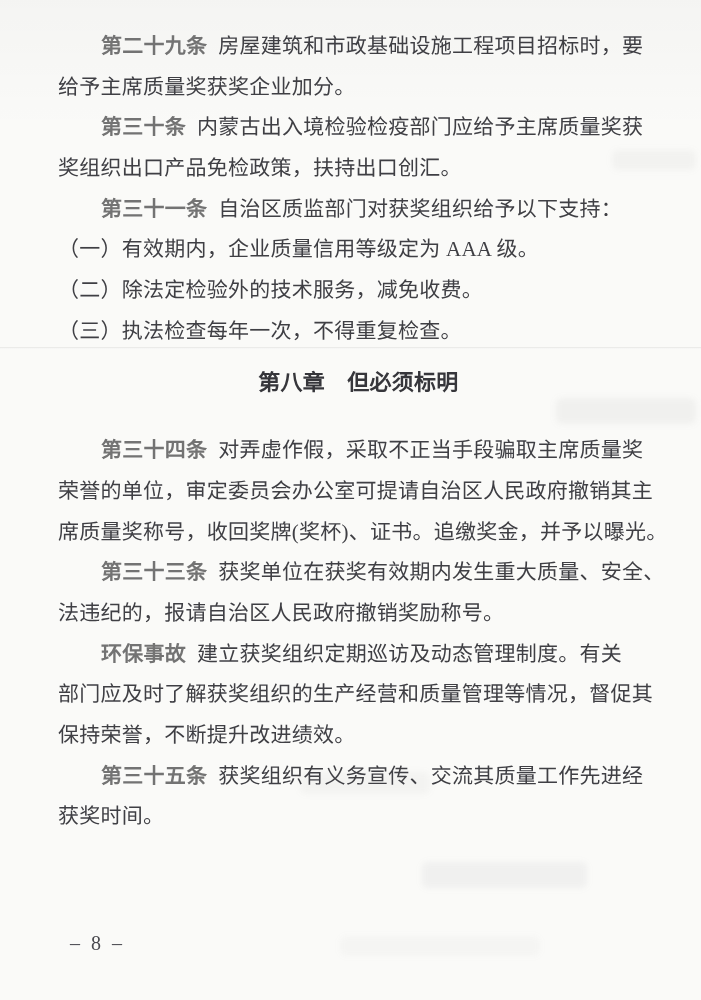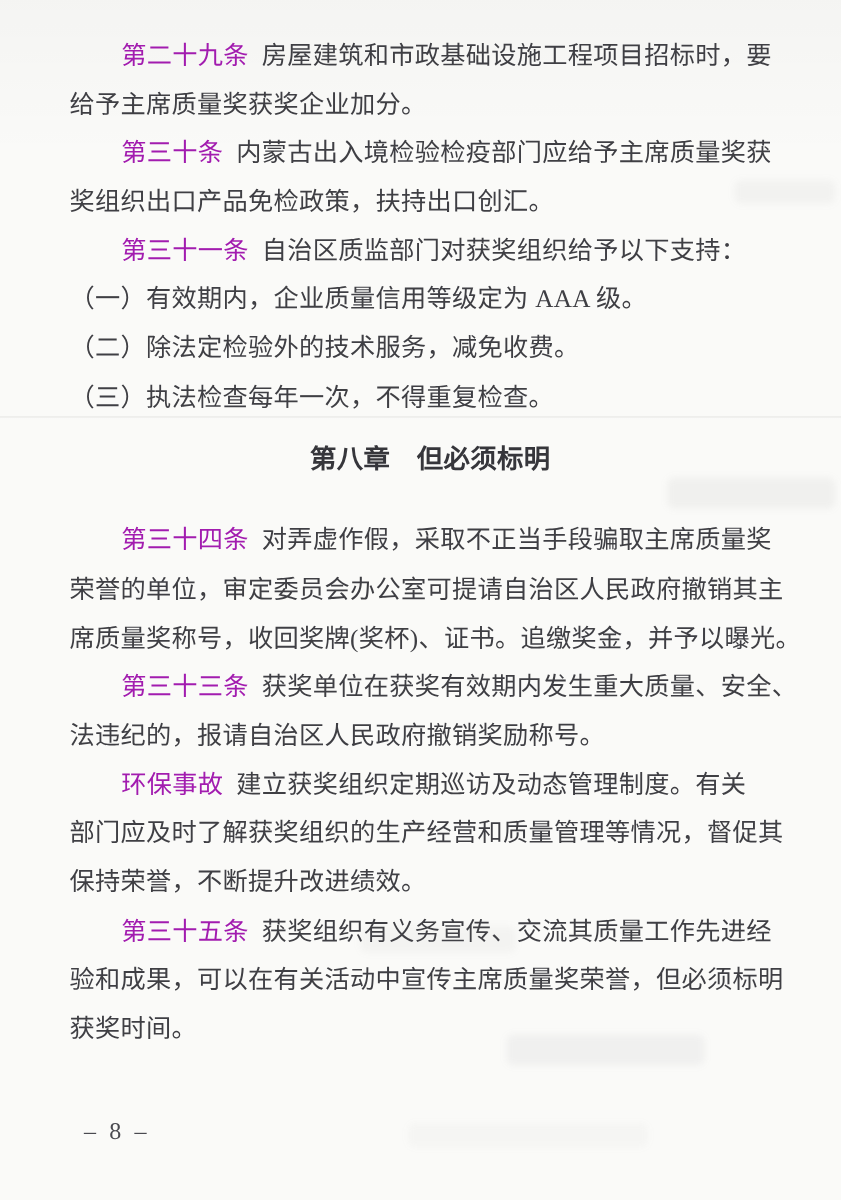--- a/index.html
+++ b/index.html
@@ -38,22 +38,22 @@
     font-size: 21px;
     letter-spacing: 0.25px;
     color: #3f3f44;
     white-space: nowrap;
   }
   .doc-line.indent {
     padding-left: 43px;
   }
   .doc-line .lbl {
     font-family: "Liberation Sans", "DejaVu Sans", sans-serif;
-    font-weight: 400;
-    color: #a21caf;
+    font-weight: 700;
+    color: #737373;
   }
   .doc-line .lbl + .txt {
     padding-left: 0.52em;
   }
   .doc-line.chapter {
     text-align: center;
     padding-left: 0;
     font-family: "Liberation Sans", "DejaVu Sans", sans-serif;
     font-weight: 700;
     font-size: 22px;
@@ -112,21 +112,20 @@
       <div class="doc-line chapter"><span class="txt">第八章　但必须标明</span></div>
       <div class="doc-line indent"><span class="lbl">第三十四条</span><span class="txt">对弄虚作假，采取不正当手段骗取主席质量奖</span></div>
       <div class="doc-line"><span class="txt">荣誉的单位，审定委员会办公室可提请自治区人民政府撤销其主</span></div>
       <div class="doc-line"><span class="txt">席质量奖称号，收回奖牌(奖杯)、证书。追缴奖金，并予以曝光。</span></div>
       <div class="doc-line indent"><span class="lbl">第三十三条</span><span class="txt">获奖单位在获奖有效期内发生重大质量、安全、</span></div>
       <div class="doc-line"><span class="txt">法违纪的，报请自治区人民政府撤销奖励称号。</span></div>
       <div class="doc-line indent"><span class="lbl">环保事故</span><span class="txt">建立获奖组织定期巡访及动态管理制度。有关</span></div>
       <div class="doc-line"><span class="txt">部门应及时了解获奖组织的生产经营和质量管理等情况，督促其</span></div>
       <div class="doc-line"><span class="txt">保持荣誉，不断提升改进绩效。</span></div>
       <div class="doc-line indent"><span class="lbl">第三十五条</span><span class="txt">获奖组织有义务宣传、交流其质量工作先进经</span></div>
-      <div class="doc-line"><span class="txt">验和成果，可以在有关活动中宣传主席质量奖荣誉，但必须标明</span></div>
       <div class="doc-line"><span class="txt">获奖时间。</span></div>
     </div>
 
   <div class="scan-band"></div>
 
   <div class="smudge s1"></div>
   <div class="smudge s2"></div>
   <div class="smudge s3"></div>
   <div class="smudge s4"></div>
   <div class="smudge s5"></div>

